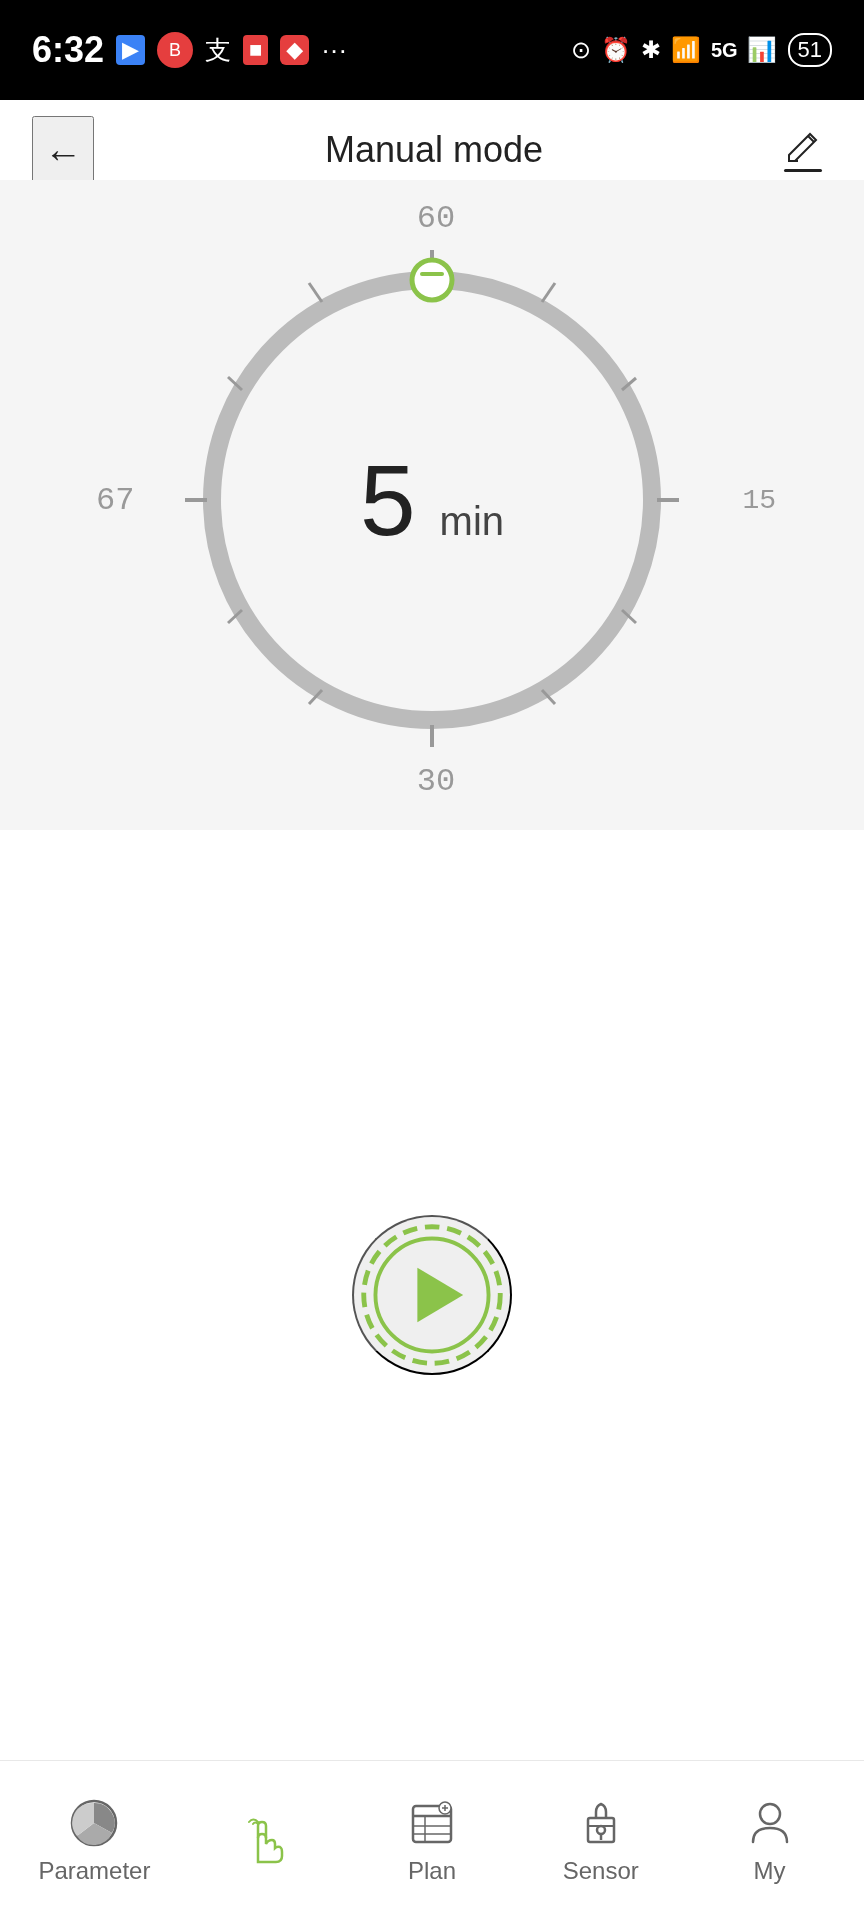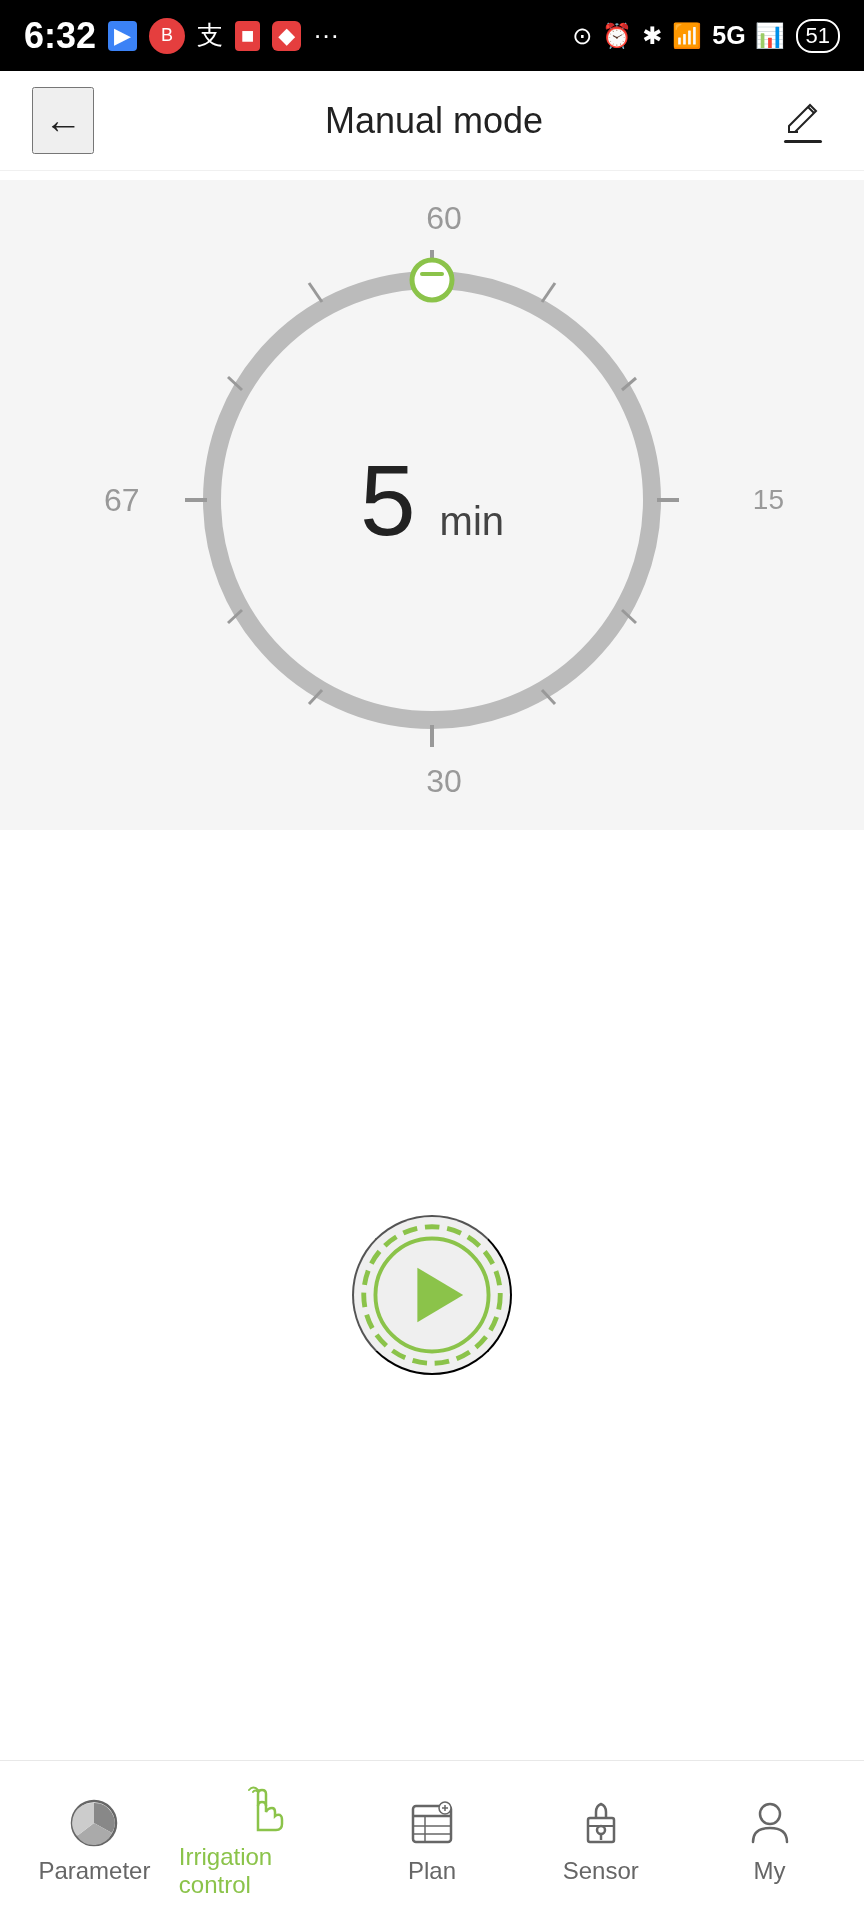--- a/index.html
+++ b/index.html
@@ -10,26 +10,26 @@
       height: 1920px;
       background: #fff;
       font-family: -apple-system, 'Helvetica Neue', Arial, sans-serif;
       overflow: hidden;
       position: relative;
     }
 
     
     .status-bar {
       width: 100%;
-      height: 71px;
+      height: 100px;
       background: #000;
       display: flex;
       align-items: center;
       justify-content: space-between;
-      padding: 0 24px;
+      padding: 0 32px;
       color: #fff;
     }
     .status-time {
       font-size: 36px;
       font-weight: 600;
       color: #fff;
     }
     .status-icons {
       display: flex;
       align-items: center;
@@ -96,21 +96,22 @@
       display: flex;
       align-items: center;
       justify-content: center;
     }
 
     .timer-labels {
       position: absolute;
       width: 100%;
       height: 100%;
       top: 0;
-      left: 12px;
+      left: 4px;
+      font-family: Liberation Mono, monospace;
     }
 
     .label-60 {
       position: absolute;
       top: -20px;
       left: 50%;
       transform: translateX(-50%);
       font-size: 32px;
       color: #999;
     }
@@ -257,21 +258,21 @@
     <span style="color:#fff;font-size:26px;">支</span>
     <span style="background:#e53e3e;border-radius:4px;padding:2px 6px;font-size:22px;color:#fff;">■</span>
     <span style="background:#e53e3e;border-radius:6px;padding:2px 6px;font-size:22px;color:#fff;">◆</span>
     <span style="color:#fff;font-size:26px;">···</span>
   </div>
   <div class="status-icons">
     <span>⊙</span>
     <span>⏰</span>
     <span>✱</span>
     <span>📶</span>
-    <span style="font-size:25px;font-weight:700;">5G</span>
+    <span style="font-size:20px;font-weight:700;">5G</span>
     <span>📊</span>
     <span style="border:2px solid #fff;border-radius:16px;padding:2px 8px;font-size:22px;">51</span>
   </div>
 </div>
 
 <div class="top-bar">
   <button class="back-btn">←</button>
   <span class="page-title">Manual mode</span>
   <div class="edit-btn">
     <div class="edit-btn-inner">
@@ -370,21 +371,20 @@
     <div class="nav-icon">
       <svg viewBox="0 0 50 50" fill="none">
 
         <path d="M20 38 L20 22 Q20 18 24 18 Q28 18 28 22 L28 28 Q30 24 34 24 Q37 24 37 28 L37 32 Q39 30 42 31 Q44 32 44 36 L44 40 Q44 46 38 46 L20 46 Z" stroke="#8bc34a" stroke-width="2.5" fill="none"></path>
         <path d="M20 22 L20 10 Q20 6 24 6 Q28 6 28 10 L28 22" stroke="#8bc34a" stroke-width="2.5" fill="none"></path>
 
         <path d="M15 8 Q17 5 20 8" stroke="#8bc34a" stroke-width="2" fill="none" stroke-linecap="round"></path>
         <path d="M11 6 Q15 1 20 6" stroke="#8bc34a" stroke-width="2" fill="none" stroke-linecap="round"></path>
       </svg>
     </div>
-    <span class="nav-label active">Irrigation control</span>
   </div>
 
   <div class="nav-item">
     <div class="nav-icon">
       <svg viewBox="0 0 50 50" fill="none">
         <rect x="6" y="8" width="38" height="36" rx="3" stroke="#666" stroke-width="2.5"></rect>
         <line x1="6" y1="18" x2="44" y2="18" stroke="#666" stroke-width="2.5"></line>
         <line x1="6" y1="28" x2="44" y2="28" stroke="#666" stroke-width="1.5"></line>
         <line x1="6" y1="36" x2="44" y2="36" stroke="#666" stroke-width="1.5"></line>
         <line x1="18" y1="18" x2="18" y2="44" stroke="#666" stroke-width="1.5"></line>

